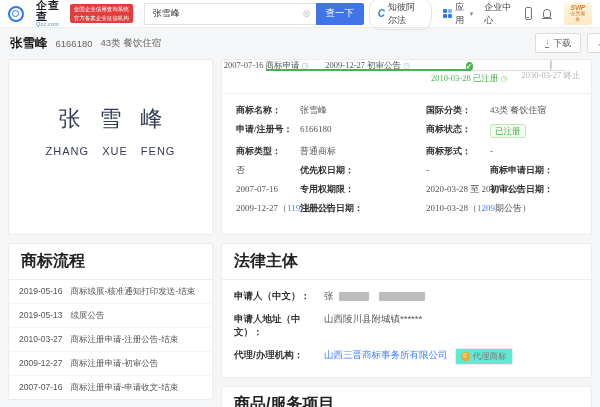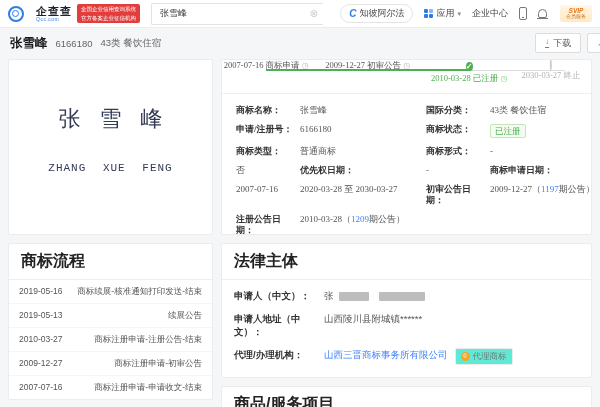--- a/index.html
+++ b/index.html
@@ -62,22 +62,22 @@
   .dl-icon { font-size:8px; line-height:1; border-bottom:1px solid #777; padding-bottom:1px; color:#777; }
   .share-icon { font-size:8px; color:#777; }
   
   .content { padding:0 8px; }
   .card { background:#fff; border:1px solid #ececec; border-radius:2px; }
   .top-section { display:flex; gap:8px; height:176px; margin-top:2px; }
   .tm-card { width:205px; flex-shrink:0; display:flex; flex-direction:column;
     align-items:center; padding-top:44px; }
   .tm-cn { font-family:"Liberation Serif","DejaVu Serif",serif; font-size:22px; color:#323a55;
     letter-spacing:19px; margin-right:-19px; white-space:nowrap; }
-  .tm-en { font-family:Liberation Mono, monospace; font-size:11px; color:#323a55;
-    letter-spacing:1px; word-spacing:9px; margin-top:28px; white-space:nowrap; }
+  .tm-en { font-family:Liberation Sans, sans-serif; font-size:11px; color:#323a55;
+    letter-spacing:1px; word-spacing:9px; margin-top:11px; white-space:nowrap; }
   .detail-card { flex:1; min-width:0; display:flex; flex-direction:column; overflow:hidden;font-family:Liberation Serif, serif; }
   
   .timeline { position:relative; height:34px; border-bottom:1px solid #f0f0f0; flex-shrink:0; }
   .seg { position:absolute; top:9px; height:2px; }
   .seg-green1 { left:12%; width:55%; background:#4caf50; }
   .seg-gray { left:67%; width:26%; height:1px; top:9.5px; background:#ddd; }
   .tl-step { position:absolute; top:0; transform:translateX(-50%); text-align:center; width:118px; }
   .tl-step.s1 { left:12%; } .tl-step.s2 { left:39.5%; } .tl-step.s3 { left:67%; }
   .tl-step.s4 { left:93%; transform:translateX(-62%); }
   .dot { width:7px; height:7px; border-radius:50%; background:#4caf50; margin:6px auto 4px; }
@@ -97,21 +97,21 @@
   .d-value { color:#555; white-space:nowrap; }
   .link { color:#4080ff; cursor:pointer; text-decoration:none; }
   .badge-green { display:inline-block; font-size:8.5px; color:#4caf50; background:#f4fbf0;
     border:1px solid #c3e6b8; border-radius:2px; padding:0 4px; line-height:12px; }
   
   .bottom-section { display:flex; gap:8px; margin-top:8px; align-items:flex-start; }
   .flow-card { width:205px; flex-shrink:0; }
   .card-header { padding:7px 12px; font-size:16px; font-weight:bold; color:#222;
     border-bottom:1px solid #eee; }
   .flow-row { display:flex; gap:8px; padding:5.5px 10px; border-bottom:1px solid #f5f5f5;
-    font-size:8.5px; color:#555; white-space:nowrap; overflow:hidden;justify-content:space-between; }
+    font-size:8.5px; color:#555; white-space:nowrap; overflow:hidden; }
   .flow-row:last-child { border-bottom:none; }
   .flow-date { flex-shrink:0; color:#555; }
   .right-col { flex:1; min-width:0; display:flex; flex-direction:column; gap:8px; }
   .kv-rows { padding:4px 12px 7px; }
   .kv-row { display:flex; font-size:9.5px; padding:5px 0; line-height:13px; }
   .kv-label { width:90px; flex-shrink:0; font-weight:bold; color:#333; }
   .kv-value { color:#555; min-width:0; }
   .redact { display:inline-block; height:9px; background:#bdbdbd; border-radius:1px;
     vertical-align:middle; filter:blur(.6px); }
   .redact.r1 { width:30px; margin-left:5px; }
@@ -134,20 +134,21 @@
   </div>
   <div class="gov-badge">
     <div>全国企业信用查询系统</div>
     <div>官方备案企业征信机构</div>
   </div>
   <div class="search-wrap">
     <span class="search-box">
       <input class="search-input" type="text" value="张雪峰" style="">
       <span class="clear-icon">⊗</span>
     </span>
+    <button class="search-btn">查一下</button>
   </div>
   <div class="nav-right">
     <span class="zhibi-pill">
       <span class="zhibi-icon">C</span>
       <span>知彼阿尔法</span>
     </span>
     <span class="apps">
       <span class="grid-icon">
           <i></i>
           <i></i>
@@ -225,20 +226,21 @@
         <div class="d-cell d-value">普通商标</div>
         <div class="d-cell d-label">商标形式：</div>
         <div class="d-cell d-value">-</div>
 
         <div class="d-cell d-value">否</div>
         <div class="d-cell d-label">优先权日期：</div>
         <div class="d-cell d-value">-</div>
 
         <div class="d-cell d-label">商标申请日期：</div>
         <div class="d-cell d-value">2007-07-16</div>
+        <div class="d-cell d-label">专用权期限：</div>
         <div class="d-cell d-value">2020-03-28 至 2030-03-27</div>
 
         <div class="d-cell d-label">初审公告日期：</div>
         <div class="d-cell d-value"><span>2009-12-27（</span><span class="link">1197</span><span>期公告）</span></div>
         <div class="d-cell d-label">注册公告日期：</div>
         <div class="d-cell d-value"><span>2010-03-28（</span><span class="link">1209</span><span>期公告）</span></div>
 
       </div>
     </div>
   </div>

